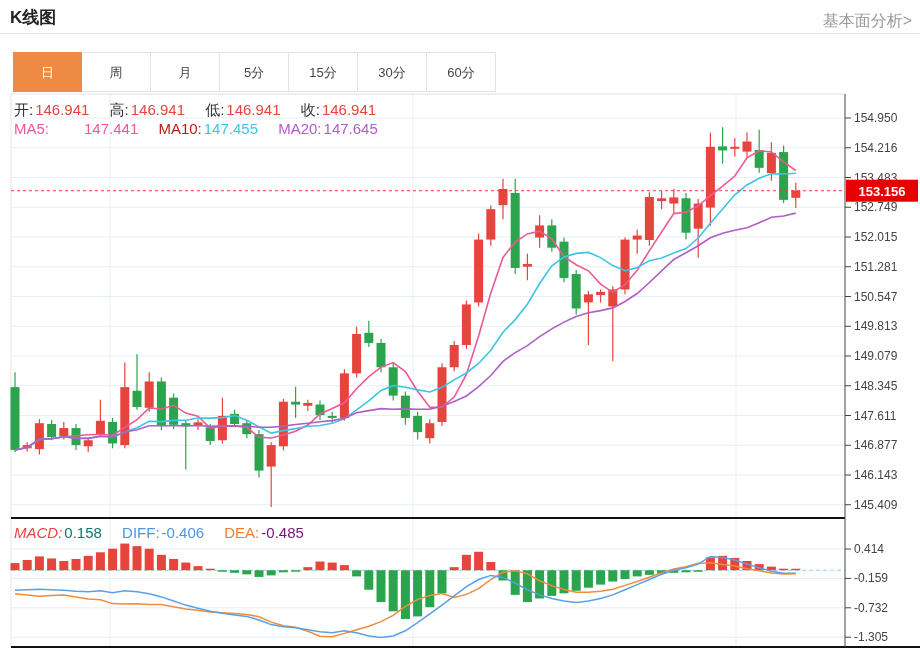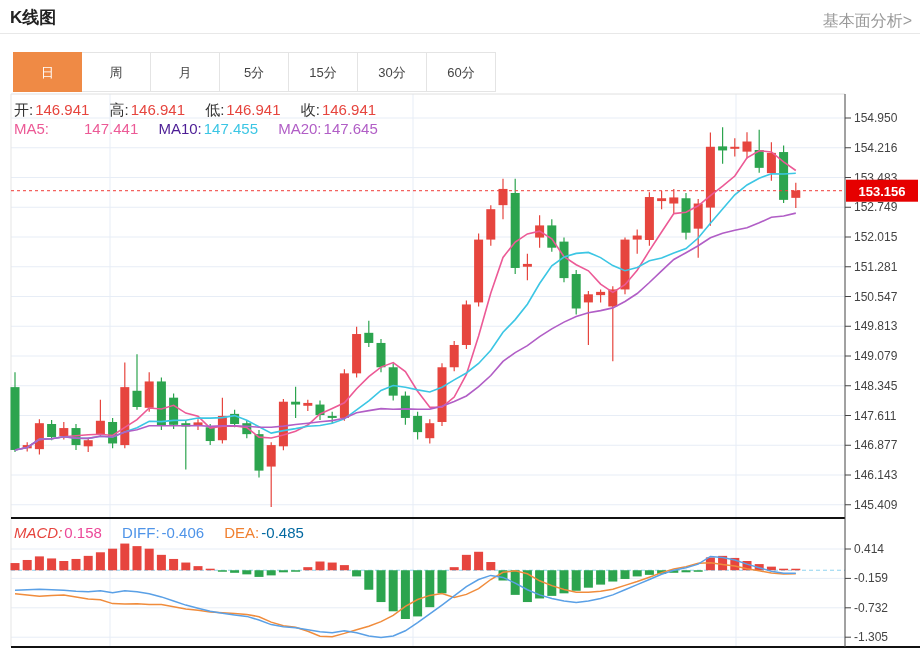--- a/index.html
+++ b/index.html
@@ -319,21 +319,21 @@
   </div>
 
   <div class="overlay-row" style="left:14px;top:101px;">
     <span class="lbl">开:</span><span class="val-red" style="color: rgb(230, 69, 62);">146.941</span><span class="gap"></span>
     <span class="lbl">高:</span><span class="val-red" style="color: rgb(230, 69, 62);">146.941</span><span class="gap"></span>
     <span class="lbl">低:</span><span class="val-red" style="color: rgb(230, 69, 62);">146.941</span><span class="gap"></span>
     <span class="lbl">收:</span><span class="val-red" style="color: rgb(230, 69, 62);">146.941</span>
   </div>
   <div class="overlay-row" style="left:14px;top:120px;">
     <span class="ma5c" style="color: rgb(236, 90, 150);">MA5:</span><span class="ma5c" style="color: rgb(236, 90, 150); margin-left: 33px;">147.441</span><span class="gap"></span>
-    <span class="ma10c" style="color: #4c1d95; margin-top: 28px;">MA10:</span><span class="ma10c" style="color: rgb(60, 198, 228);">147.455</span><span class="gap"></span>
+    <span class="ma10c" style="color: #b91c1c; margin-top: 28px;">MA10:</span><span class="ma10c" style="color: rgb(60, 198, 228);">147.455</span><span class="gap"></span>
     <span class="ma20c" style="color: rgb(177, 94, 198);">MA20:</span><span class="ma20c" style="color: rgb(177, 94, 198);">147.645</span>
   </div>
   <div class="overlay-row" style="left:14px;top:524px;">
-    <span class="macdc" style="color: rgb(230, 69, 62); font-style: italic;">MACD:</span><span class="macdc" style="color: #ec4899;">0.158</span><span class="gap"></span>
+    <span class="macdc" style="color: rgb(230, 69, 62); font-style: italic;">MACD:</span><span class="macdc" style="color: #0f766e;">0.158</span><span class="gap"></span>
     <span class="diffc" style="color: rgb(79, 148, 232);">DIFF:</span><span class="diffc" style="color: rgb(79, 148, 232);">-0.406</span><span class="gap"></span>
-    <span class="deac" style="color: rgb(240, 128, 48);">DEA:</span><span class="deac" style="color: #0369a1;">-0.485</span>
+    <span class="deac" style="color: rgb(240, 128, 48);">DEA:</span><span class="deac" style="color: #701a75;">-0.485</span>
   </div>
 </div>
 
 </body></html>

